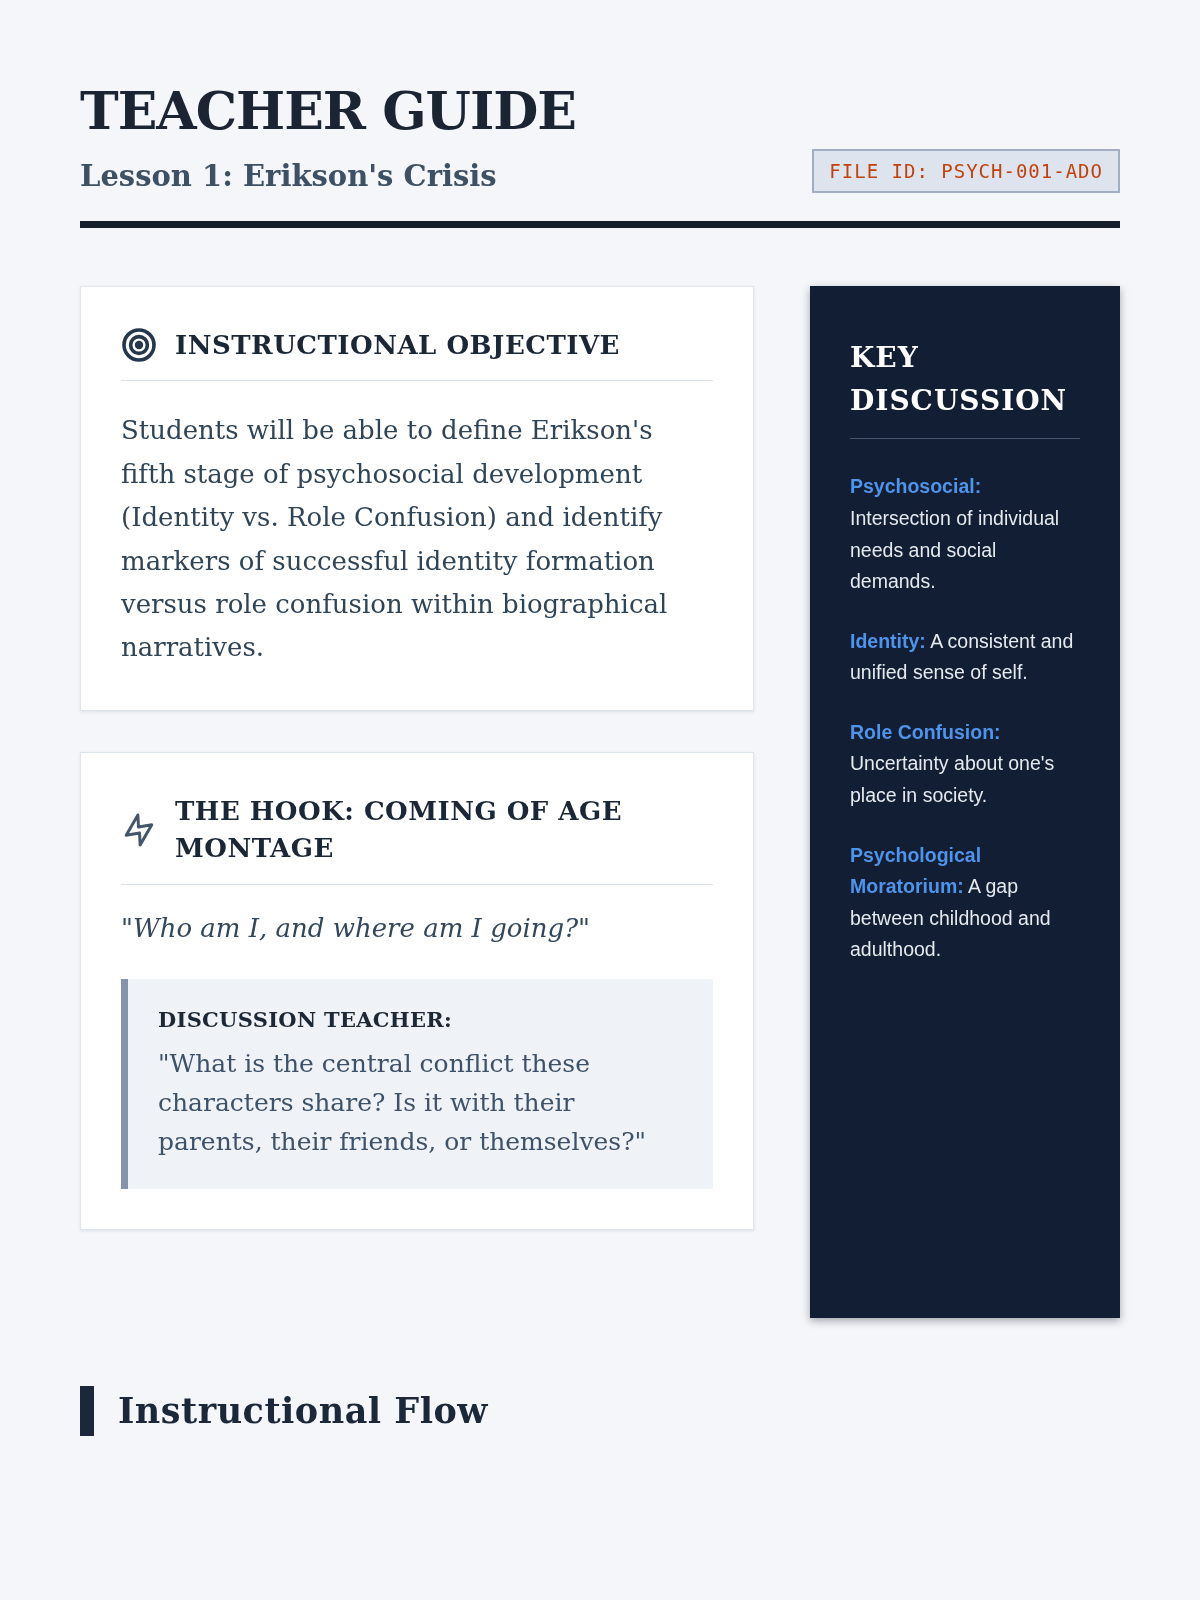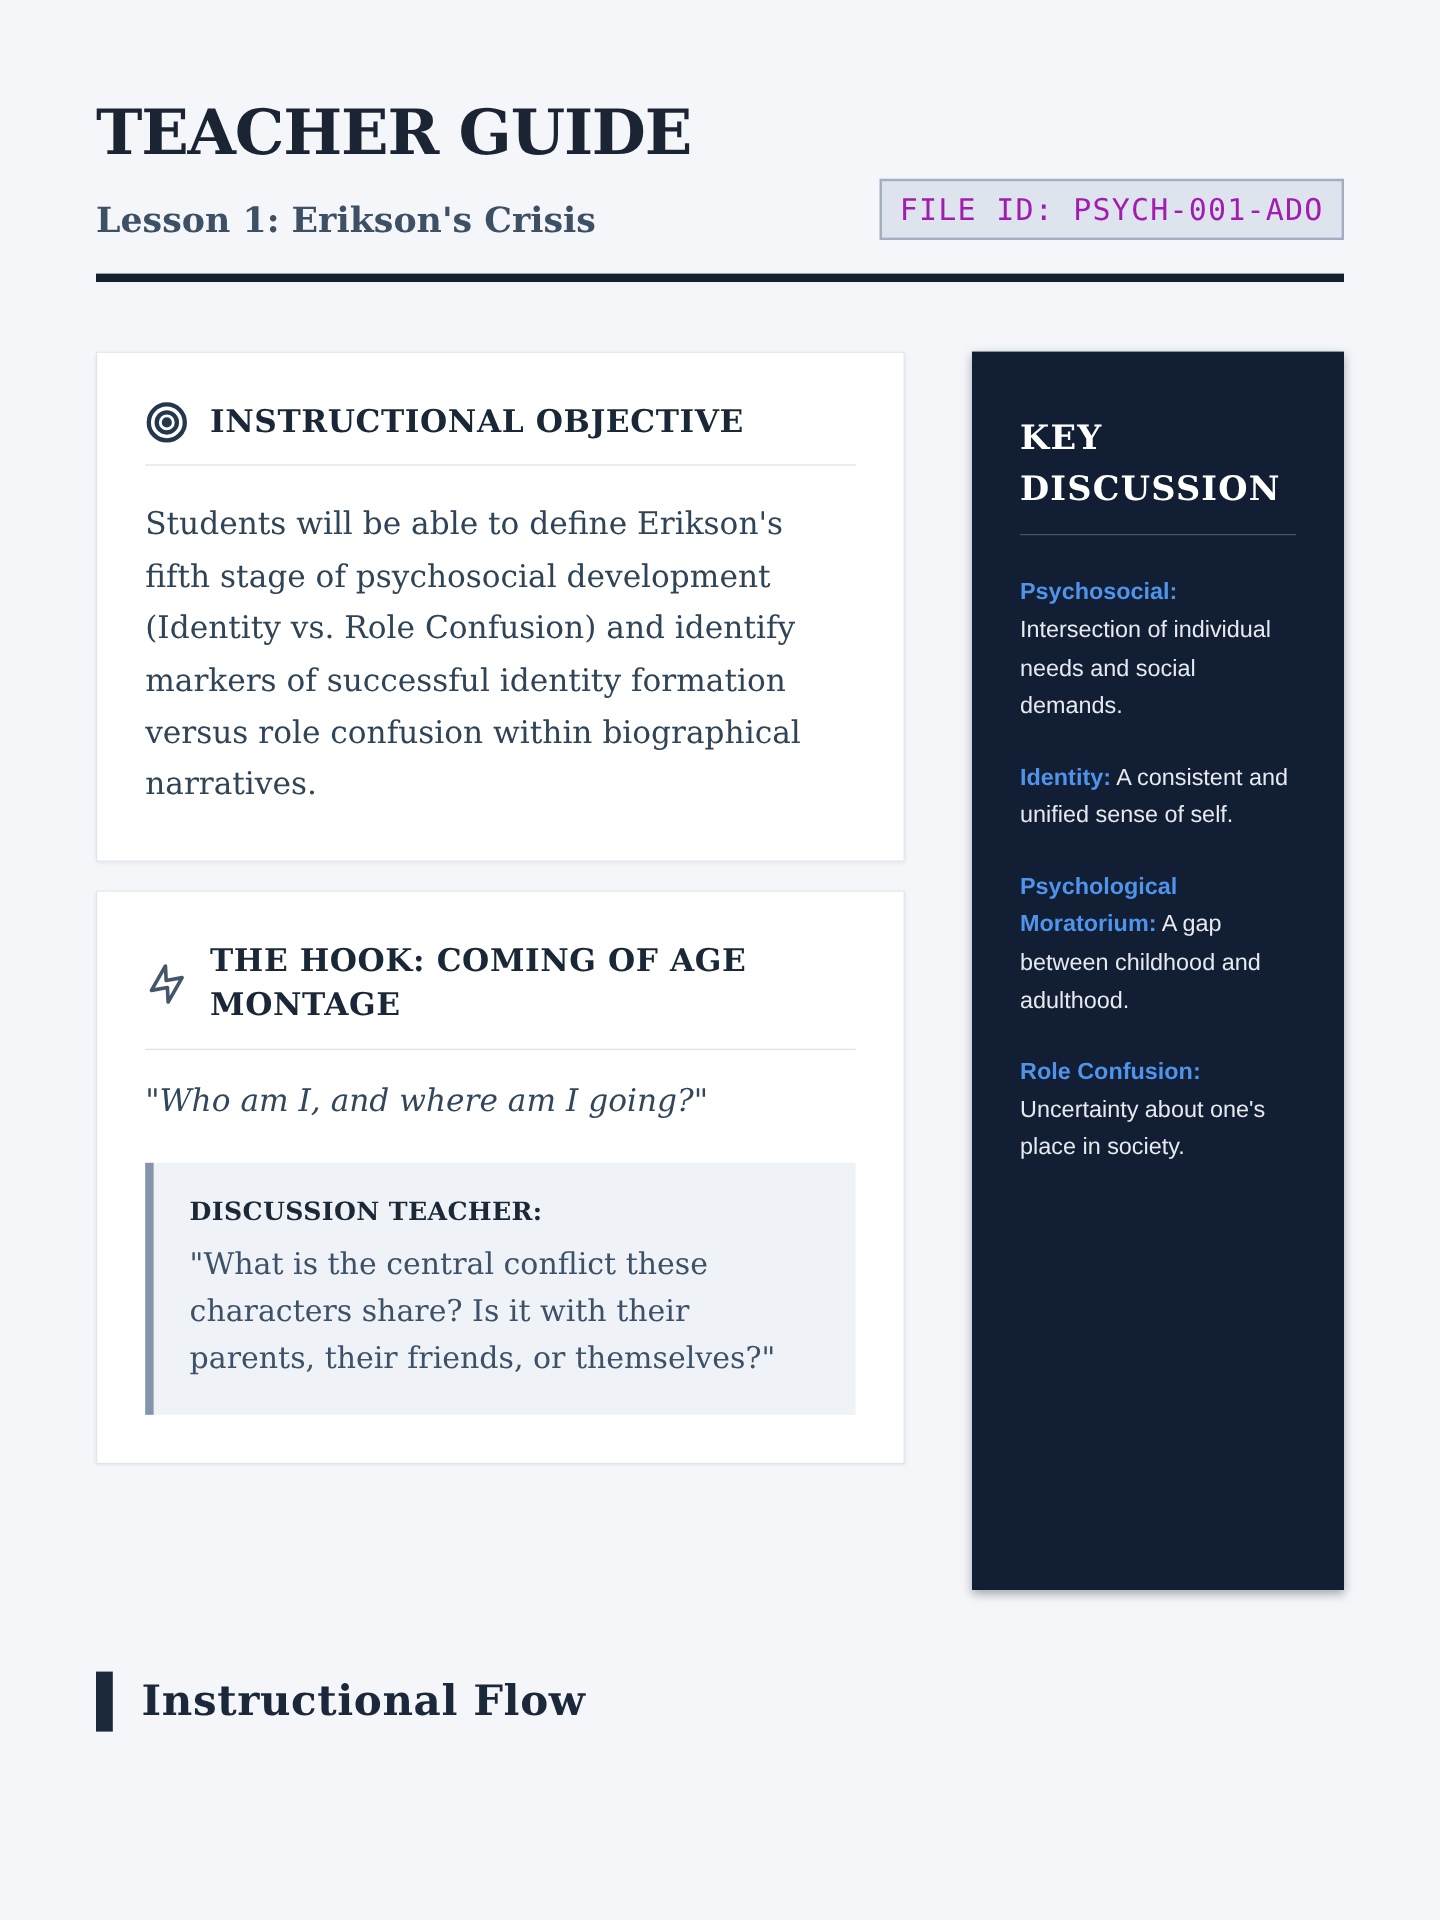--- a/index.html
+++ b/index.html
@@ -16,32 +16,32 @@
     font-size:52px; font-weight:bold; color:#1a2433;
     letter-spacing:-1px; line-height:1.05;
   }
   .header-row {
     display:flex; justify-content:space-between; align-items:flex-end;
     margin-top:10px;
   }
   .subtitle { font-size:29px; font-weight:bold; color:#3d5064; }
   .file-badge {
     font-family:"DejaVu Sans Mono", monospace;
-    font-size:25px; letter-spacing:1px; color:#a21caf;
+    font-size:19px; letter-spacing:1px; color:#c2410c;
     background:#dde4ee; border:2px solid #a2afc2;
     padding:9px 15px;
   }
   .top-rule { height:7px; background:#14202e; margin-top:28px; }
 
   
   .main-grid {
     display:grid; grid-template-columns:1fr 310px; gap:56px;
     margin-top:58px; align-items:start;
   }
-  .left-col { display:flex; flex-direction:column; gap:24px; }
+  .left-col { display:flex; flex-direction:column; gap:41px; }
 
   .card {
     background:#ffffff; border:1px solid #dfe5ee;
     box-shadow:0 1px 3px rgba(20,35,58,0.10);
     padding:40px;
   }
   .card-header {
     display:flex; align-items:center; gap:18px;
     border-bottom:1px solid #d9e0e8;
     padding-bottom:16px; margin-bottom:28px;
@@ -146,22 +146,22 @@
           <div class="prompt-text">"What is the central conflict these characters share? Is it with their parents, their friends, or themselves?"</div>
         </div>
       </div>
 
     </div>
 
     <aside class="vocab-panel">
       <div class="vocab-title">KEY DISCUSSION</div>
       <p class="vocab-item"><span class="term">Psychosocial:</span> <span>Intersection of individual needs and social demands.</span></p>
       <p class="vocab-item"><span class="term">Identity:</span> <span>A consistent and unified sense of self.</span></p>
+      <p class="vocab-item"><span class="term">Role Confusion:</span> <span>Uncertainty about one's place in society.</span></p>
       <p class="vocab-item"><span class="term">Psychological Moratorium:</span> <span>A gap between childhood and adulthood.</span></p>
-      <p class="vocab-item"><span class="term">Role Confusion:</span> <span>Uncertainty about one's place in society.</span></p>
     </aside>
   </div>
 
   <div class="flow-heading-row">
     <div class="flow-bar"></div>
     <div class="flow-heading">Instructional Flow</div>
   </div>
 
 </div>
 

